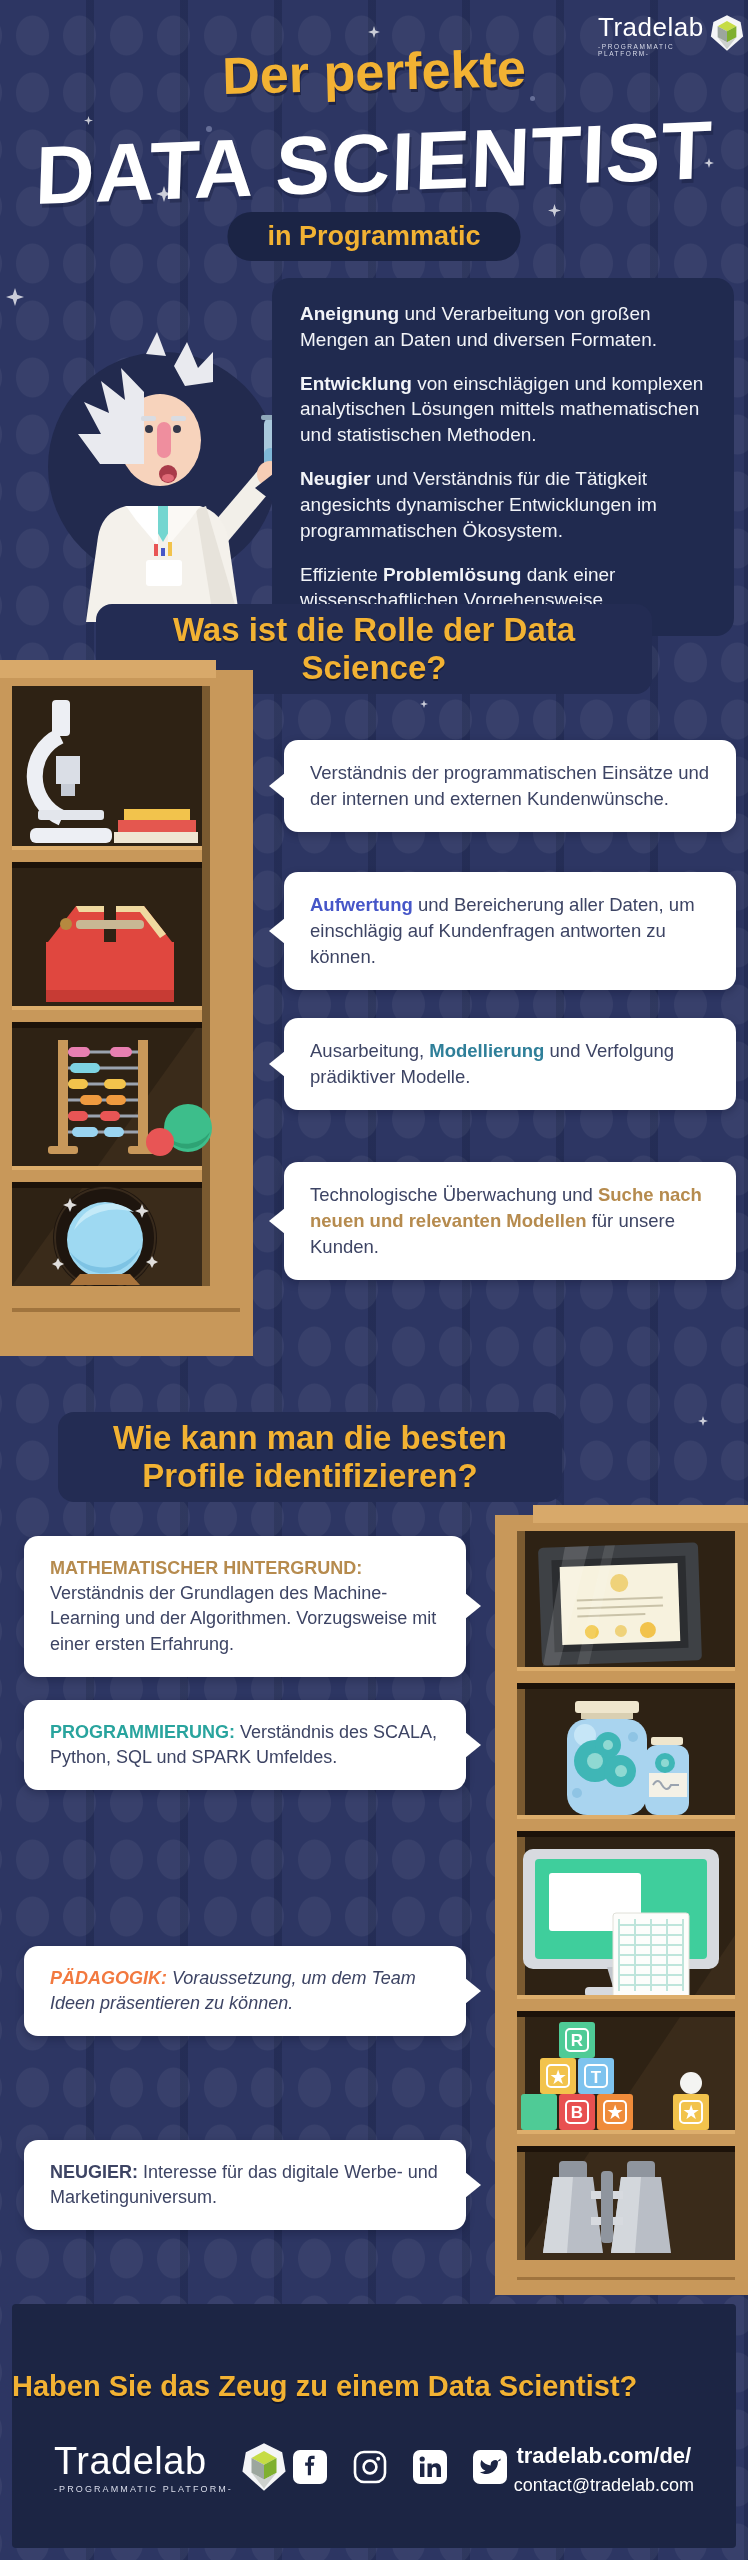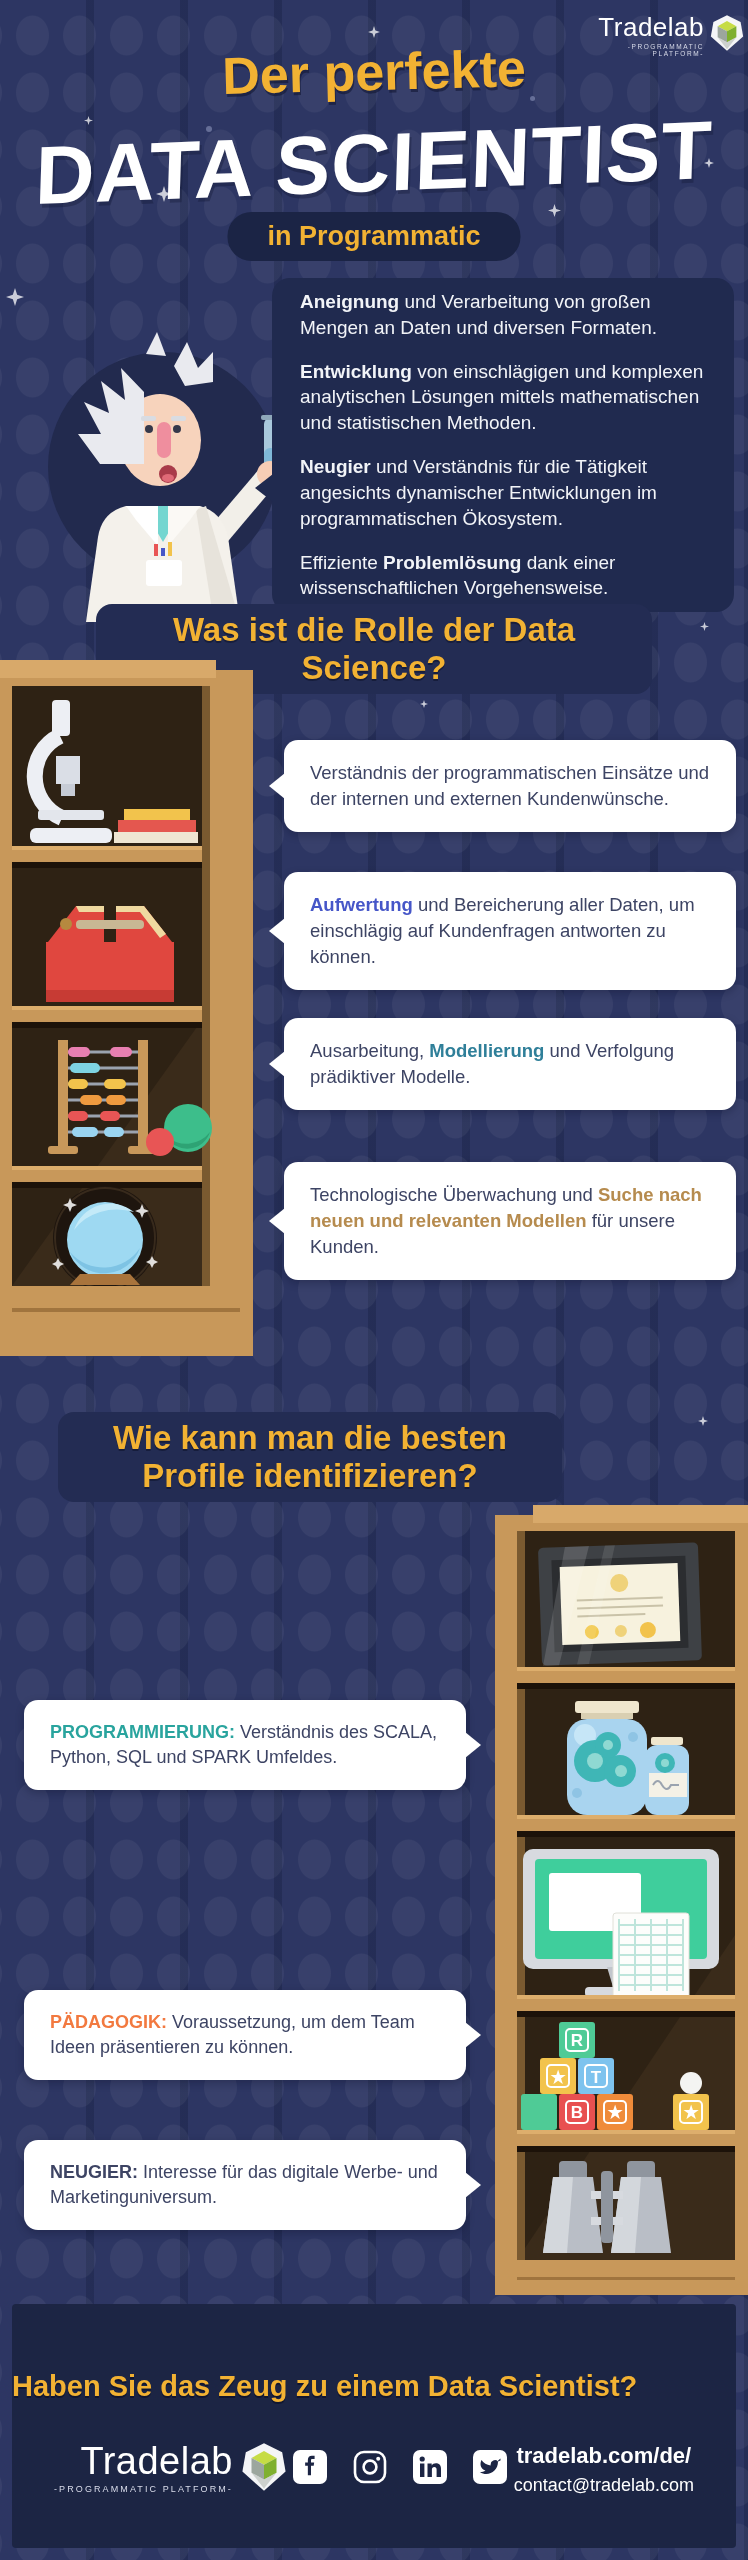--- a/index.html
+++ b/index.html
@@ -8,38 +8,38 @@
   #page::before{content:"";position:absolute;inset:0;pointer-events:none;
         background-image:radial-gradient(closest-side,rgba(255,255,255,.05),rgba(255,255,255,.05) 68%,transparent 72%),
         linear-gradient(90deg,transparent 0 86px,rgba(18,24,56,.30) 86px 94px);
         background-size:47px 57px,94px 100%;background-position:9px 7px,0 0;}
   .star{position:absolute;background:#fff;opacity:.75;
         clip-path:polygon(50% 0,62% 38%,100% 50%,62% 62%,50% 100%,38% 62%,0 50%,38% 38%);}
   .dotdec{position:absolute;border-radius:50%;background:#aab3d6;opacity:.45;}
 
   
   .brand-top{position:absolute;top:14px;left:598px;width:146px;display:flex;align-items:flex-start;gap:6px;color:#fff;}
-  .brand-col{text-align:right;}
+  .brand-col{text-align:left;}
   .brand-word{font-size:26px;font-weight:400;letter-spacing:.5px;line-height:1;}
   .brand-tag{font-size:6.5px;letter-spacing:1.6px;color:#d9dcea;margin-top:3px;}
   .brand-word-foot{font-size:38px;font-weight:400;letter-spacing:.5px;line-height:1;}
   .brand-tag-foot{font-size:9px;letter-spacing:2.1px;color:#d9dcea;margin-top:4px;}
 
   .kicker{position:absolute;top:42px;left:0;width:100%;text-align:center;color:#F2B233;
           font-size:52px;font-weight:bold;transform:rotate(-1.5deg);
           text-shadow:1px 3px 0 rgba(18,24,52,.6);}
   .title{position:absolute;top:116px;left:0;width:100%;text-align:center;color:#fff;
          font-size:82px;font-weight:bold;letter-spacing:1px;transform:rotate(-2.2deg) skewX(-4deg);
          text-shadow:2px 4px 0 rgba(18,24,52,.35);}
   .badge{position:absolute;top:212px;left:50%;transform:translateX(-50%);
          background:#1B2445;border-radius:24px;padding:9px 40px;color:#F2B233;
          font-size:27px;font-weight:bold;white-space:nowrap;}
 
   .intro-panel{position:absolute;top:278px;left:272px;width:406px;background:#202A4F;
-         border-radius:18px;padding:11px 28px;color:#F2F4F8;font-size:19px;line-height:1.36;}
+         border-radius:18px;padding:23px 28px;color:#F2F4F8;font-size:19px;line-height:1.36;}
   .intro-panel::after{content:"";position:absolute;left:-17px;top:196px;
          border:14px solid transparent;border-right:18px solid #202A4F;border-left:none;}
   .intro-panel p{margin:0 0 18px;}
   .intro-panel p:last-child{margin-bottom:0;}
   .b{font-weight:bold;}
 
   .band{position:absolute;background:#232C53;border-radius:16px;color:#F2B233;font-weight:bold;
         font-size:33px;display:flex;align-items:center;justify-content:center;text-align:center;
         text-shadow:0 2px 0 rgba(13,18,42,.55);}
   #band-roles{top:604px;left:96px;width:556px;height:90px;}
@@ -52,21 +52,21 @@
   .card .hl{font-weight:bold;}
   .card .lbl{font-weight:bold;}
   .tail-left::before{content:"";position:absolute;left:-15px;top:50%;margin-top:-13px;
         border:13px solid transparent;border-right:16px solid #fff;border-left:none;}
   .tail-right::before{content:"";position:absolute;right:-15px;top:50%;margin-top:-13px;
         border:13px solid transparent;border-left:16px solid #fff;border-right:none;}
   .rolecard{left:284px;width:400px;}
   #rolecard-0{top:740px;} #rolecard-1{top:872px;} #rolecard-2{top:1018px;} #rolecard-3{top:1162px;}
   .profcard{left:24px;width:390px;font-size:18px;}
   #profcard-0{top:1536px;} #profcard-1{top:1700px;} #profcard-2{top:1854px;}
-  #profcard-3{top:1990px;} #profcard-4{top:2140px;}
+  #profcard-3{top:1946px;font-style:italic;} #profcard-4{top:2140px;}
 
   .footer{position:absolute;top:2304px;left:12px;width:724px;height:244px;background:#1C2544;border-radius:4px;}
   .f-heading{margin:0;padding-top:66px;text-align:left;color:#F2B233;font-size:29px;font-weight:bold;
         text-shadow:0 2px 0 rgba(10,14,35,.6);}
   .f-row{position:absolute;left:0;right:0;top:138px;display:flex;align-items:center;
         justify-content:space-between;padding:0 42px;}
   .f-logo{display:flex;align-items:flex-start;gap:8px;color:#fff;}
   .socials{display:flex;gap:26px;align-items:center;}
   .social{display:block;cursor:pointer;}
   .f-contact{text-align:center;color:#fff;}
@@ -361,20 +361,23 @@
       <polygon points="126,672 166,672 176,748 116,748" fill="#B9BEC6"></polygon>
       <polygon points="126,672 146,672 140,748 116,748" fill="#D3D7DC"></polygon>
       <rect x="96" y="686" width="32" height="8" fill="#D7DADF"></rect>
       <rect x="96" y="712" width="32" height="8" fill="#D7DADF"></rect>
       <rect x="106" y="666" width="12" height="72" rx="4" fill="#8F959E"></rect>
       <rect x="22" y="755" width="218" height="20" fill="#C8985A"></rect>
       <rect x="22" y="772" width="218" height="3" fill="#A0743E"></rect>
     </svg>
   </div>
 
+  <div class="card profcard tail-right" id="profcard-0">
+    <span class="lbl" style="color: rgb(182, 139, 78);">MATHEMATISCHER HINTERGRUND:</span><span> Verständnis der Grundlagen des Machine-Learning und der Algorithmen. Vorzugsweise mit einer ersten Erfahrung.</span>
+  </div>
   <div class="card profcard tail-right" id="profcard-1">
     <span class="lbl" style="color: rgb(41, 164, 158);">PROGRAMMIERUNG:</span><span> Verständnis des SCALA, Python, SQL und SPARK Umfeldes.</span>
   </div>
   <div class="card profcard tail-right" id="profcard-3">
     <span class="lbl" style="color: rgb(242, 121, 63);">PÄDAGOGIK:</span><span> Voraussetzung, um dem Team Ideen präsentieren zu können.</span>
   </div>
   <div class="card profcard tail-right" id="profcard-4">
     <span class="lbl" style="color: rgb(61, 68, 100);">NEUGIER:</span><span> Interesse für das digitale Werbe- und Marketinguniversum.</span>
   </div>
 

